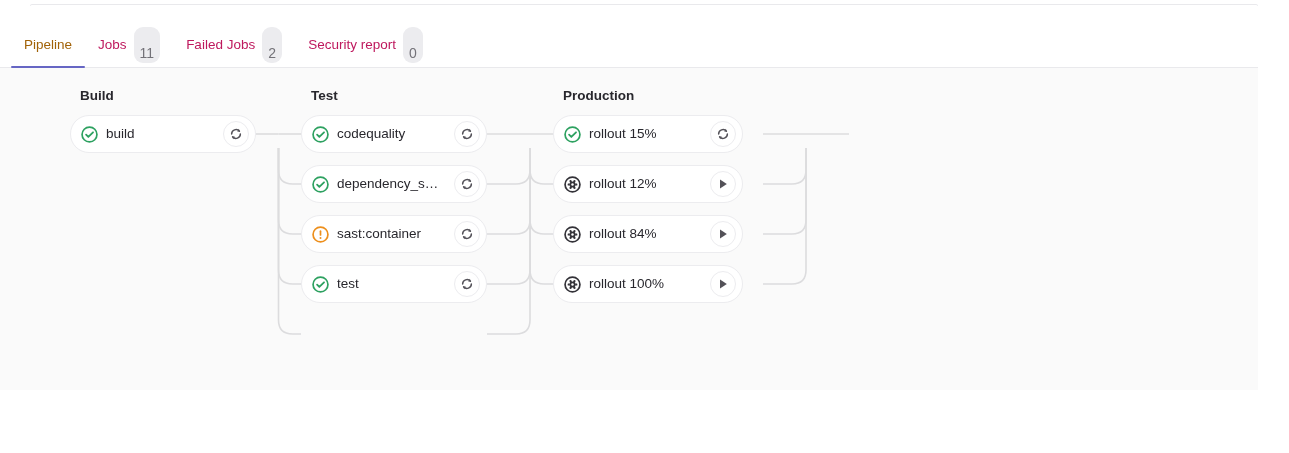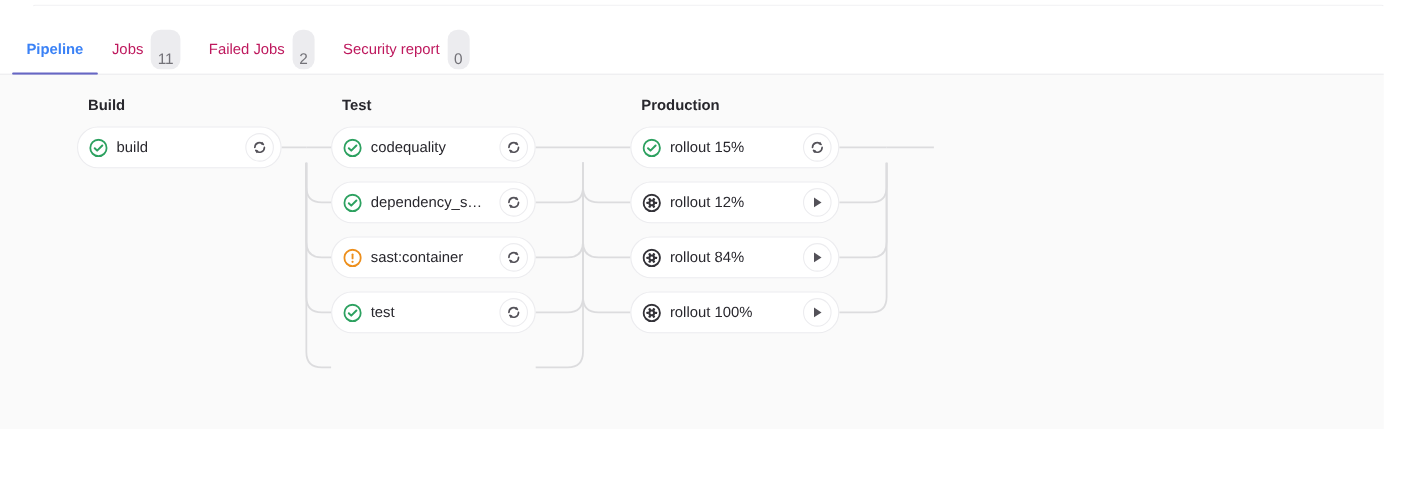--- a/index.html
+++ b/index.html
@@ -28,21 +28,21 @@
   }
   .tab {
     position: relative;
     display: flex; align-items: center; gap: 7px;
     height: 45px;
     padding: 0 13px;
     cursor: pointer;
     font-size: 13.5px;
   }
   .tab .tab-label { color: #be185d; font-weight: 400; line-height: 1; }
-  .tab.active .tab-label { color: #3b82f6; font-weight: 700; }
+  .tab.active .tab-label { color: #a16207; font-weight: 400; }
   .tab .underline {
     position: absolute; left: 0; right: 0; bottom: -1px; height: 2px;
     background: transparent; border-radius: 1px;
   }
   .tab.active .underline { background: #6666c4; }
   .tab .badge {
     min-width: 20px; height: 17px;
     padding: 18px 6px;
     border-radius: 9px;
     background: #ececef;
@@ -244,21 +244,21 @@
                 <svg width="14" height="14" viewBox="0 0 16 16">
                   <path d="M13.0 8 A5 5 0 0 1 4.1 11.1" fill="none" stroke="#535158" stroke-width="1.7" stroke-linecap="round"></path>
                   <path d="M3.0 8 A5 5 0 0 1 11.9 4.9" fill="none" stroke="#535158" stroke-width="1.7" stroke-linecap="round"></path>
                   <path d="M11.3 2.0 L12.3 5.0 L9.3 5.1 Z" fill="#535158"></path>
                   <path d="M4.7 14.0 L3.7 11.0 L6.7 10.9 Z" fill="#535158"></path>
                 </svg>
               </div>
             </div>
           </div>
         </div>
-        <div class="stage" style="left: 529px; width: 190px; top: 18px;">
+        <div class="stage" style="left: 509px; width: 190px; top: 18px;">
           <div class="stage-name">Production</div>
           <div class="jobs">
             <div class="job">
               <svg width="17" height="17" viewBox="0 0 16 16" class="job-status">
                 <circle cx="8" cy="8" r="7" fill="none" stroke="#2da160" stroke-width="1.6"></circle>
                 <path d="M4.8 8.2 L6.9 10.3 L11.3 5.9" fill="none" stroke="#2da160" stroke-width="1.7" stroke-linecap="round" stroke-linejoin="round"></path>
               </svg>
               <span class="job-name">rollout 15%</span>
               <div class="job-action">
                 <svg width="14" height="14" viewBox="0 0 16 16">

